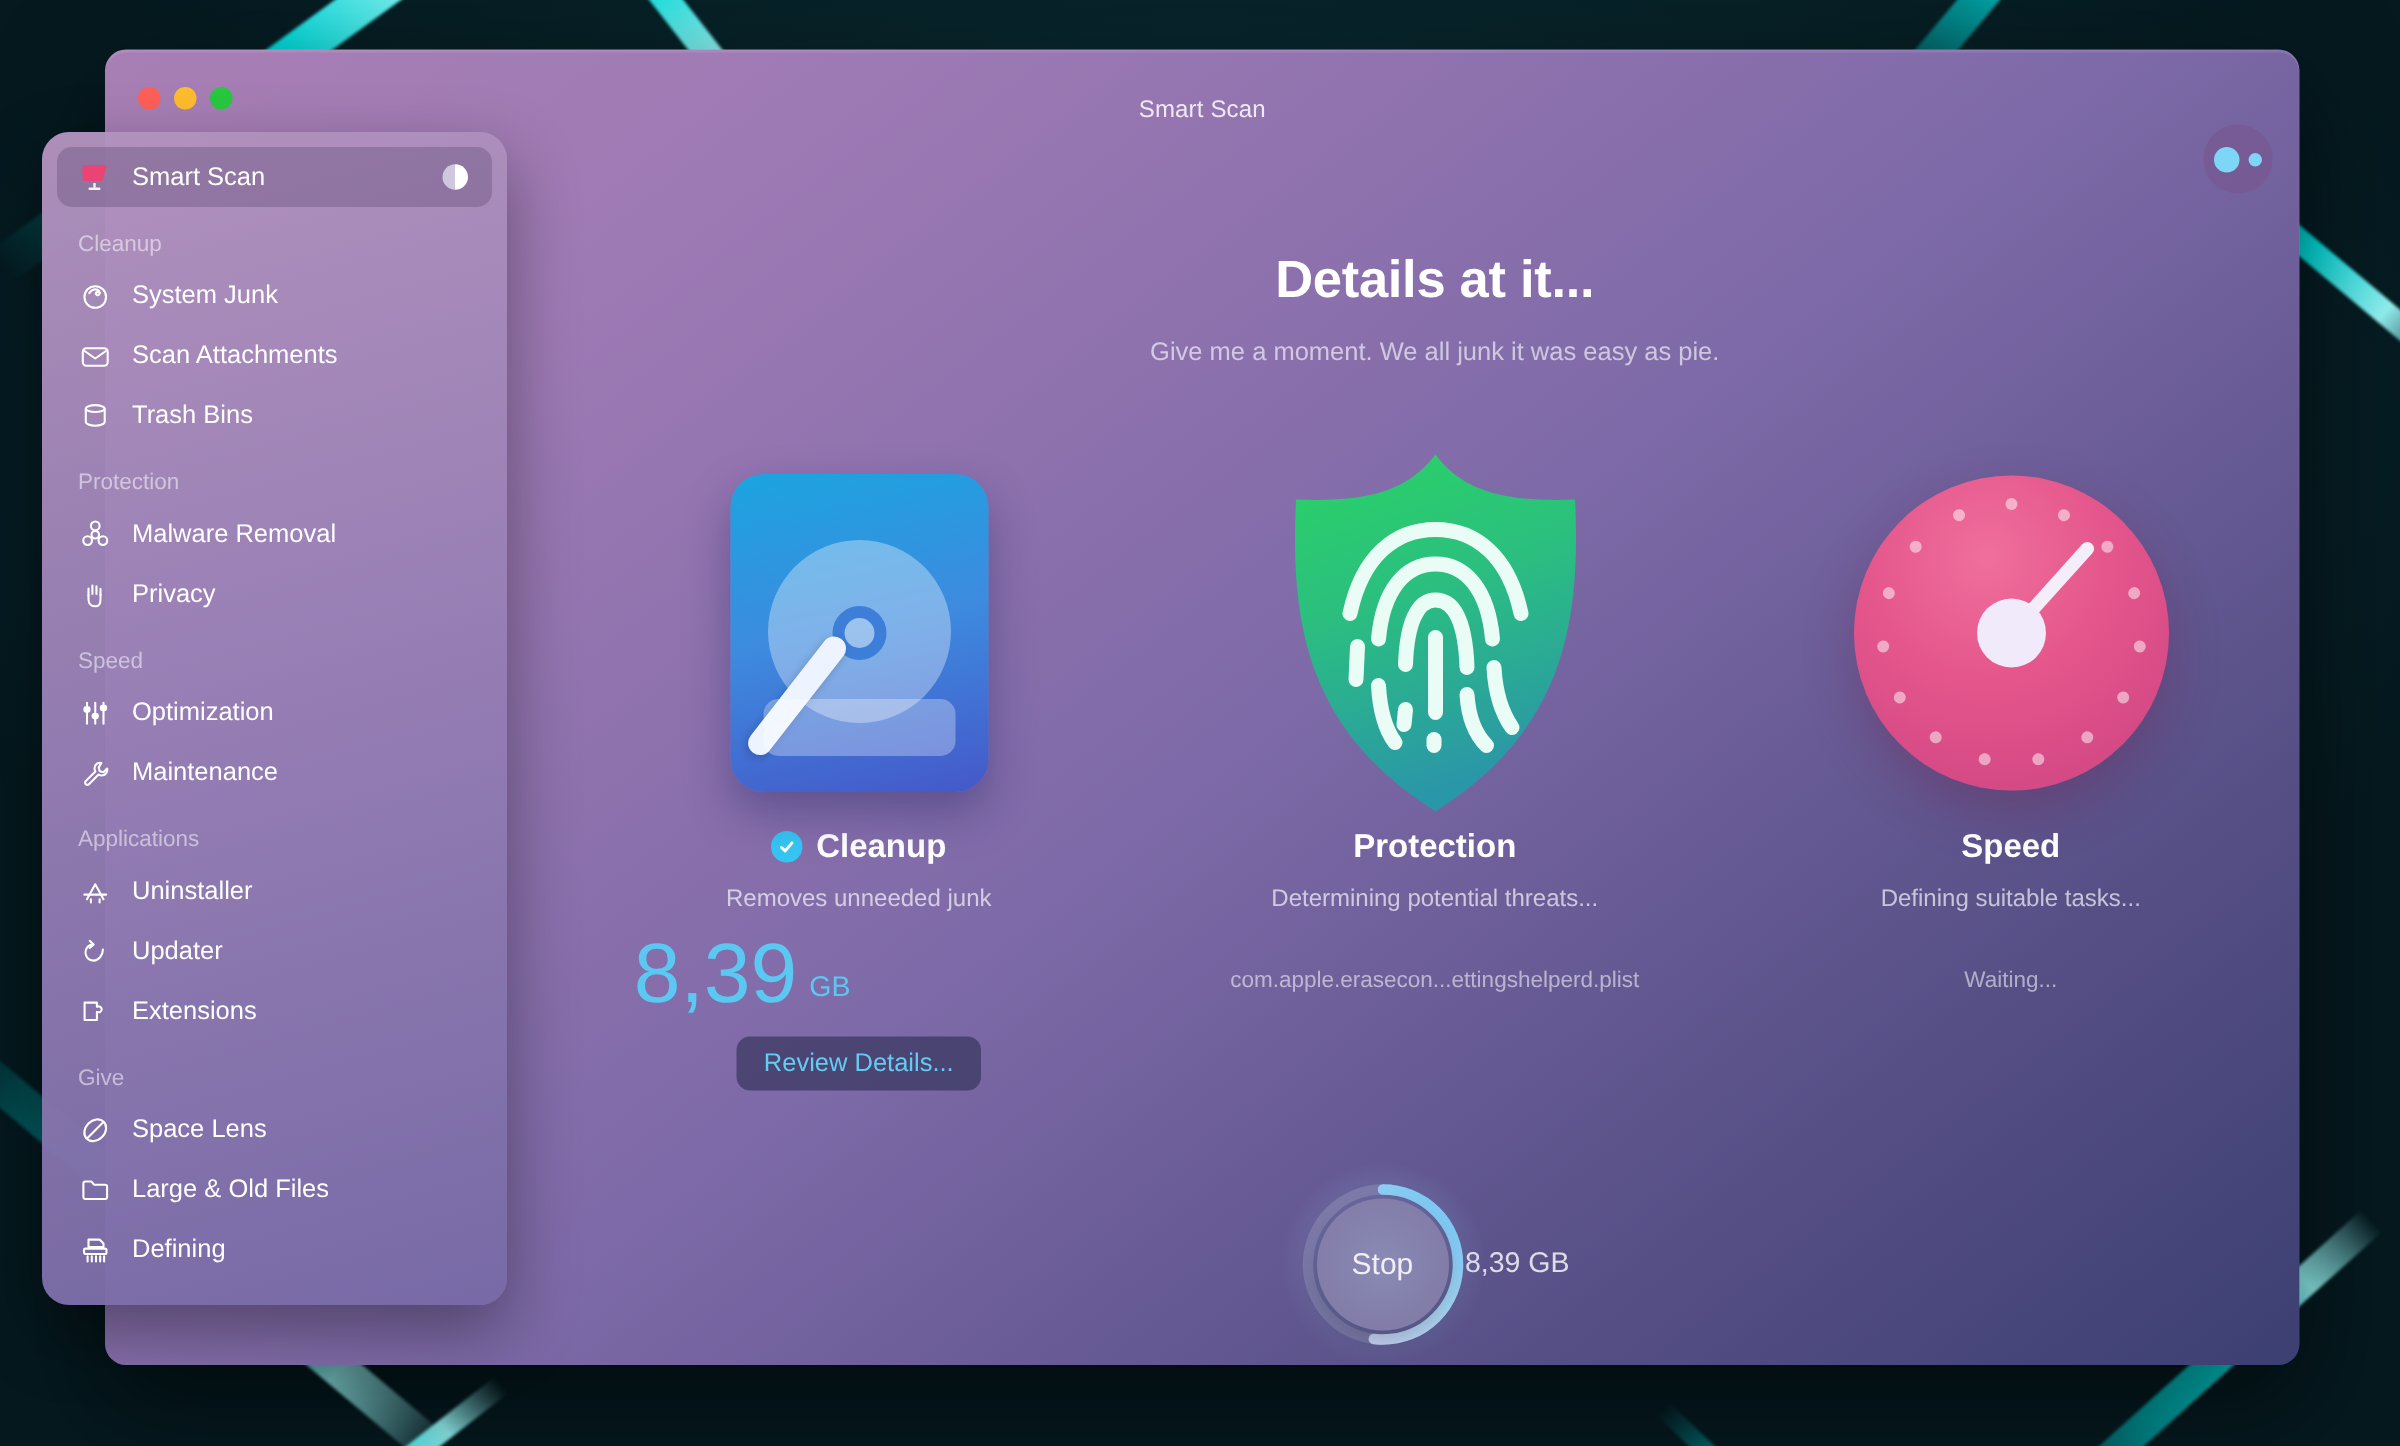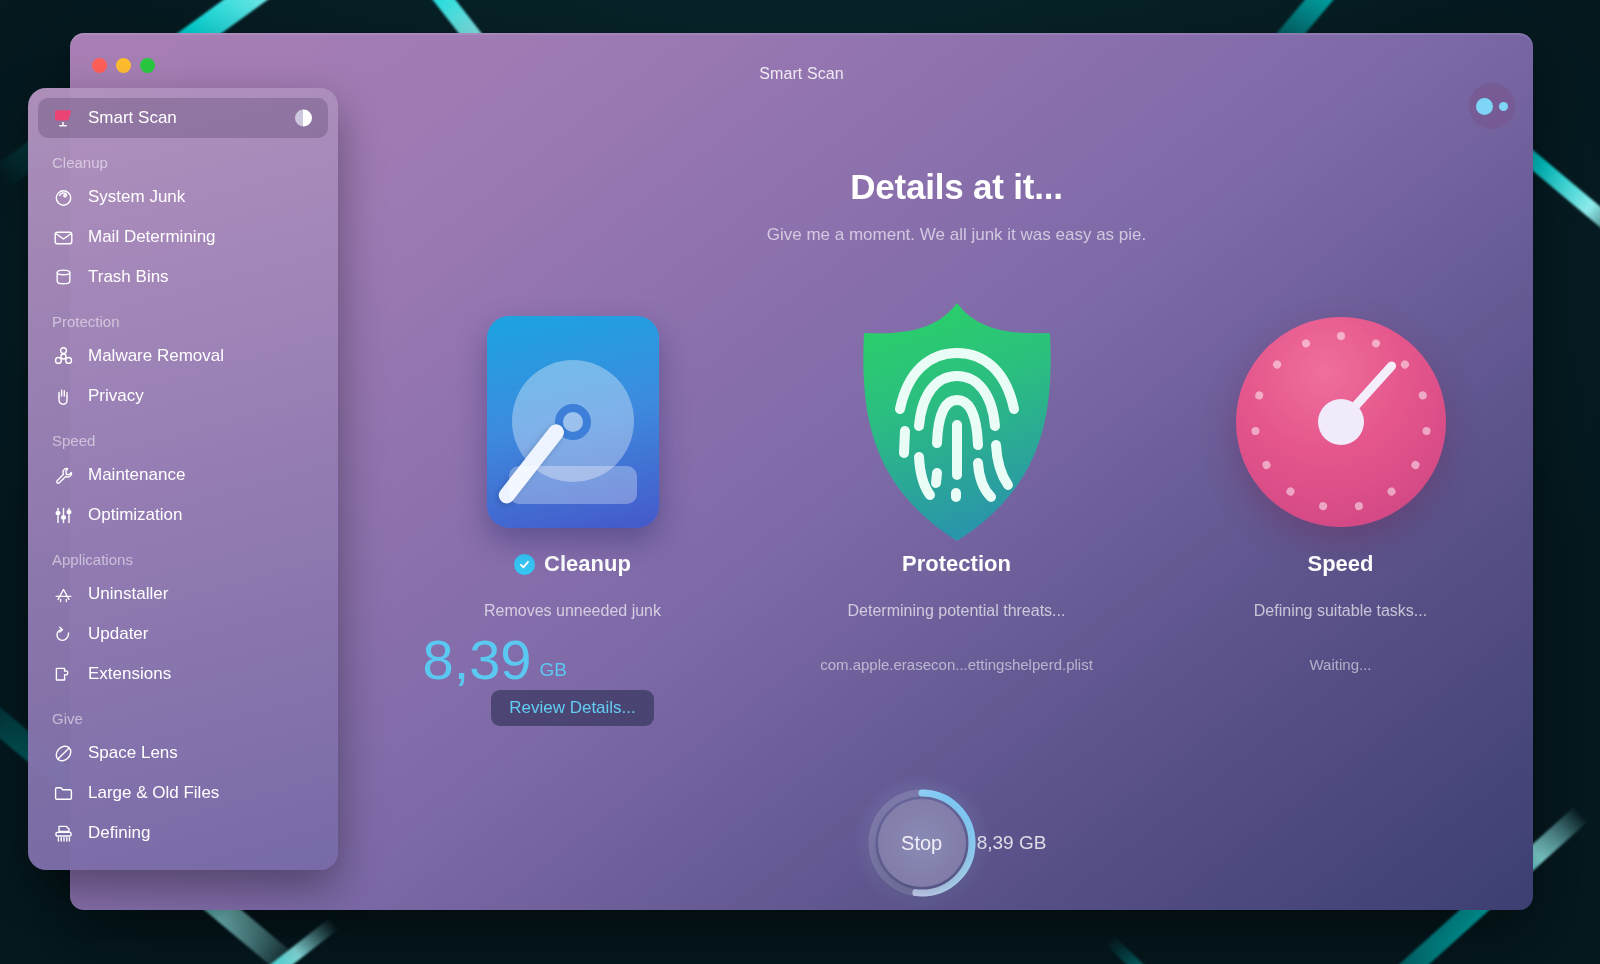--- a/index.html
+++ b/index.html
@@ -117,33 +117,33 @@
   .card-art { height:250px; display:flex; align-items:center; justify-content:center; }
   .card-title-row {
     display:flex; align-items:center; justify-content:center; gap:9px;
     font-size:22px; font-weight:bold; color:#fff; margin-top:4px;
   }
   .check-badge {
     width:21px; height:21px; border-radius:50%; background:#36c6f4;
     display:flex; align-items:center; justify-content:center;
   }
   .card-desc {
-    margin-top:25px; font-size:16px; color:rgba(255,255,255,.66);
+    margin-top:14px; font-size:16px; color:rgba(255,255,255,.66);
   }
   .card-detail {
     margin-top:36px; font-size:15px; color:rgba(255,255,255,.54);
   }
   .card-size {
     margin-top:12px; color:#5bc8f2;
     font-size:56px; font-weight:300; line-height:1;
     display:flex; align-items:flex-end; gap:8px;
   }
   .card-size .unit { font-size:19px; font-weight:400; padding-bottom:9px; }
   .review-btn {
-    display:inline-block; margin-top:2px;
+    display:inline-block; margin-top:14px;
     background:rgba(45,46,84,.62); color:#63ccf2;
     font-size:17px; padding:8px 18px; border-radius:9px;
     cursor:pointer;
   }
 
   
   .disk {
     width:172px; height:212px; border-radius:22px;
     background:linear-gradient(168deg, #1ba4e0 0%, #3d8bdf 48%, #4558c9 100%);
     position:relative; box-shadow:0 14px 30px rgba(20,30,90,.35);
@@ -383,21 +383,21 @@
     <span>System Junk</span>
   </div>
 
   <div class="nav-item">
     <span class="ico">
       <svg width="21" height="21" viewBox="0 0 21 21" fill="none" stroke="#fff" stroke-width="1.4">
         <rect x="2.2" y="5.2" width="16.6" height="11.6" rx="2.4"></rect>
         <path d="M3.4 7 L10.5 12 L17.6 7" stroke-linecap="round" stroke-linejoin="round"></path>
       </svg>
     </span>
-    <span>Mail Determining</span>
+    <span>Scan Attachments</span>
   </div>
 
   <div class="nav-item">
     <span class="ico">
       <svg width="21" height="21" viewBox="0 0 21 21" fill="none" stroke="#fff" stroke-width="1.4">
         <ellipse cx="10.5" cy="5.4" rx="6.3" ry="2.3"></ellipse>
         <path d="M4.2 5.4 L4.2 14.2 C4.2 15.6 7 16.8 10.5 16.8 C14 16.8 16.8 15.6 16.8 14.2 L16.8 5.4"></path>
       </svg>
     </span>
     <span>Trash Bins</span>
@@ -424,39 +424,39 @@
         <path d="M6 11 L6 13.6 C6 16.4 8 18.2 10.6 18.2 C13.2 18.2 14 16.2 14 13.6 L14 10.6"></path>
       </svg>
     </span>
     <span>Privacy</span>
   </div>
 
   <div class="nav-group">Speed</div>
 
   <div class="nav-item">
     <span class="ico">
-      <svg width="21" height="21" viewBox="0 0 21 21" fill="none" stroke="#fff" stroke-width="1.4" stroke-linecap="round" stroke-linejoin="round">
-        <path d="M14.6 3.6 C12.3 3 10 4.8 10 7.2 C10 8 10.2 8.7 10.6 9.3 L4.2 15.7 C3.6 16.3 3.6 17.2 4.2 17.8 C4.8 18.4 5.7 18.4 6.3 17.8 L12.7 11.4 C13.3 11.8 14 12 14.8 12 C17.2 12 19 9.7 18.4 7.4 L16 9.8 L13.5 9.2 L12.8 6.6 Z"></path>
-      </svg>
-    </span>
-    <span>Maintenance</span>
-  </div>
-
-  <div class="nav-item">
-    <span class="ico">
       <svg width="21" height="21" viewBox="0 0 21 21" fill="none" stroke="#fff" stroke-width="1.4" stroke-linecap="round">
         <path d="M5 3.5 L5 17.5 M10.5 3.5 L10.5 17.5 M16 3.5 L16 17.5"></path>
         <rect x="3.3" y="6.6" width="3.4" height="2.8" rx=".9" fill="#fff"></rect>
         <rect x="8.8" y="11" width="3.4" height="2.8" rx=".9" fill="#fff"></rect>
         <rect x="14.3" y="5.6" width="3.4" height="2.8" rx=".9" fill="#fff"></rect>
       </svg>
     </span>
     <span>Optimization</span>
   </div>
 
+  <div class="nav-item">
+    <span class="ico">
+      <svg width="21" height="21" viewBox="0 0 21 21" fill="none" stroke="#fff" stroke-width="1.4" stroke-linecap="round" stroke-linejoin="round">
+        <path d="M14.6 3.6 C12.3 3 10 4.8 10 7.2 C10 8 10.2 8.7 10.6 9.3 L4.2 15.7 C3.6 16.3 3.6 17.2 4.2 17.8 C4.8 18.4 5.7 18.4 6.3 17.8 L12.7 11.4 C13.3 11.8 14 12 14.8 12 C17.2 12 19 9.7 18.4 7.4 L16 9.8 L13.5 9.2 L12.8 6.6 Z"></path>
+      </svg>
+    </span>
+    <span>Maintenance</span>
+  </div>
+
   <div class="nav-group">Applications</div>
 
   <div class="nav-item">
     <span class="ico">
       <svg width="21" height="21" viewBox="0 0 21 21" fill="none" stroke="#fff" stroke-width="1.4" stroke-linecap="round" stroke-linejoin="round">
         <path d="M5 15.5 L10.5 5.5 L16 15.5"></path>
         <path d="M3.2 12.4 L17.8 12.4"></path>
         <path d="M7.6 15.5 L7.6 17.6 M13.4 15.5 L13.4 17.6"></path>
       </svg>
     </span>

